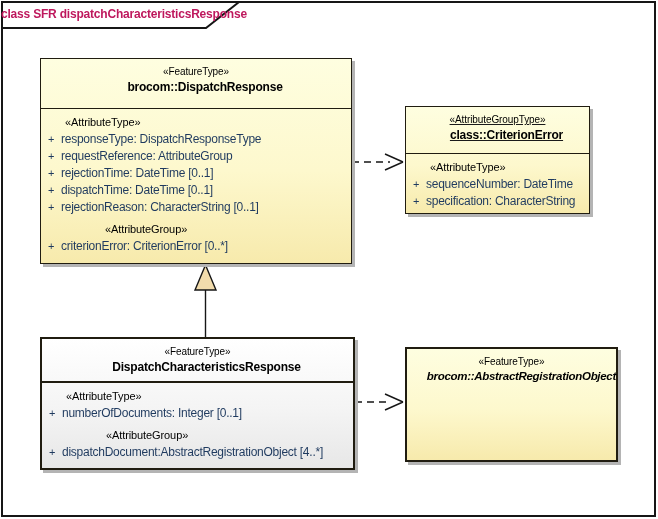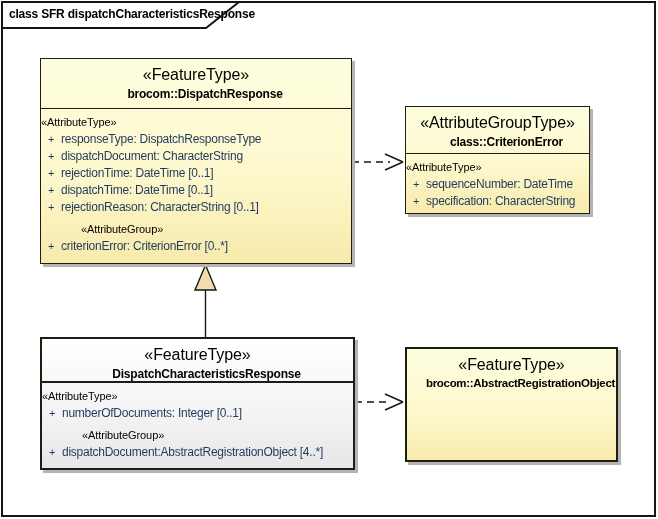--- a/index.html
+++ b/index.html
@@ -4,38 +4,38 @@
 <style>
   html,body{margin:0;padding:0;background:#fff;}
   #canvas{
     position:relative;width:658px;height:519px;background:#ffffff;overflow:hidden;
     font-family:"Liberation Sans", sans-serif;color:#1a1a1a;
   }
   
   .frame{position:absolute;left:1px;top:1px;right:2px;bottom:2px;border:2px solid #161616;}
   .frame-tab{position:absolute;left:1px;top:1px;width:246px;height:30px;}
   .frame-title{
-    position:absolute;left:9px;top:7px;font-size:12px;font-weight:bold;color:#000000;
+    position:absolute;left:1px;top:7px;font-size:12px;font-weight:bold;color:#be185d;
     letter-spacing:-0.2px;white-space:nowrap;
   }
   
   .uml-class{
     position:absolute;box-sizing:border-box;border:1px solid #201c10;
     box-shadow:3px 3px 0 #b4b4b4;
     background:linear-gradient(180deg,#fefee0 0%,#fdf8cd 55%,#f7eaac 100%);
   }
   .uml-class.bold-border{border-width:2px;}
   .uml-class.highlight{background:linear-gradient(180deg,#ffffff 0%,#f4f4f4 55%,#e7e7e7 100%);}
   .class-header{box-sizing:border-box;border-bottom:1.5px solid #201c10;text-align:center;padding-top:7px;}
   .class-header.no-divider{border-bottom:none;}
-  .stereotype{font-size:16px;color:#000;letter-spacing:-0.1px;}
+  .stereotype{font-size:10px;color:#000;letter-spacing:-0.1px;}
   .class-name{font-size:12px;font-weight:bold;color:#000;margin-top:3px;letter-spacing:-0.2px;padding-left:18px;}
-  .class-name.abstract{}
+  .class-name.abstract{font-style:italic;text-align:right;}
   .class-body{padding-top:7px;}
-  .section-heading{font-size:11px;color:#000;padding-left:0;letter-spacing:-0.1px;margin-bottom:3px;}
+  .section-heading{font-size:11px;color:#000;padding-left:24px;letter-spacing:-0.1px;margin-bottom:3px;}
   .section-gap{margin-top:7px;margin-left:40px;}
   .attr-row{display:flex;align-items:baseline;height:17px;line-height:17px;}
   .attr-vis{width:20px;padding-left:7px;box-sizing:border-box;font-size:11px;color:#1f3a5f;}
   .attr-text{font-size:12px;color:#1f3a5f;letter-spacing:-0.25px;white-space:nowrap;}
   
   #connectors{position:absolute;left:0;top:0;width:658px;height:519px;pointer-events:none;}
   #connectors .hit{pointer-events:all;}
 </style>
 </head>
 <body>
@@ -72,21 +72,21 @@
       <div class="class-name">brocom::DispatchResponse</div>
     </div>
     <div class="class-body">
       <div class="section-heading">«AttributeType»</div>
       <div class="attr-row">
         <span class="attr-vis">+</span>
         <span class="attr-text">responseType: DispatchResponseType</span>
       </div>
       <div class="attr-row">
         <span class="attr-vis">+</span>
-        <span class="attr-text">dispatchDocument: CharacterString</span>
+        <span class="attr-text">requestReference: AttributeGroup</span>
       </div>
       <div class="attr-row">
         <span class="attr-vis">+</span>
         <span class="attr-text">rejectionTime: DateTime [0..1]</span>
       </div>
       <div class="attr-row">
         <span class="attr-vis">+</span>
         <span class="attr-text">dispatchTime: DateTime [0..1]</span>
       </div>
       <div class="attr-row">
@@ -95,21 +95,21 @@
       </div>
       <div class="section-heading section-gap">«AttributeGroup»</div>
       <div class="attr-row">
         <span class="attr-vis">+</span>
         <span class="attr-text">criterionError: CriterionError [0..*]</span>
       </div>
     </div>
   </div>
 
   <div class="uml-class" style="left:405px;top:106px;width:185px;height:108px;">
-    <div class="class-header" style="height:47px;">
+    <div class="class-header" style="height:47px;text-decoration:underline;">
       <div class="stereotype">«AttributeGroupType»</div>
       <div class="class-name">class::CriterionError</div>
     </div>
     <div class="class-body">
       <div class="section-heading">«AttributeType»</div>
       <div class="attr-row">
         <span class="attr-vis">+</span>
         <span class="attr-text">sequenceNumber: DateTime</span>
       </div>
       <div class="attr-row">

